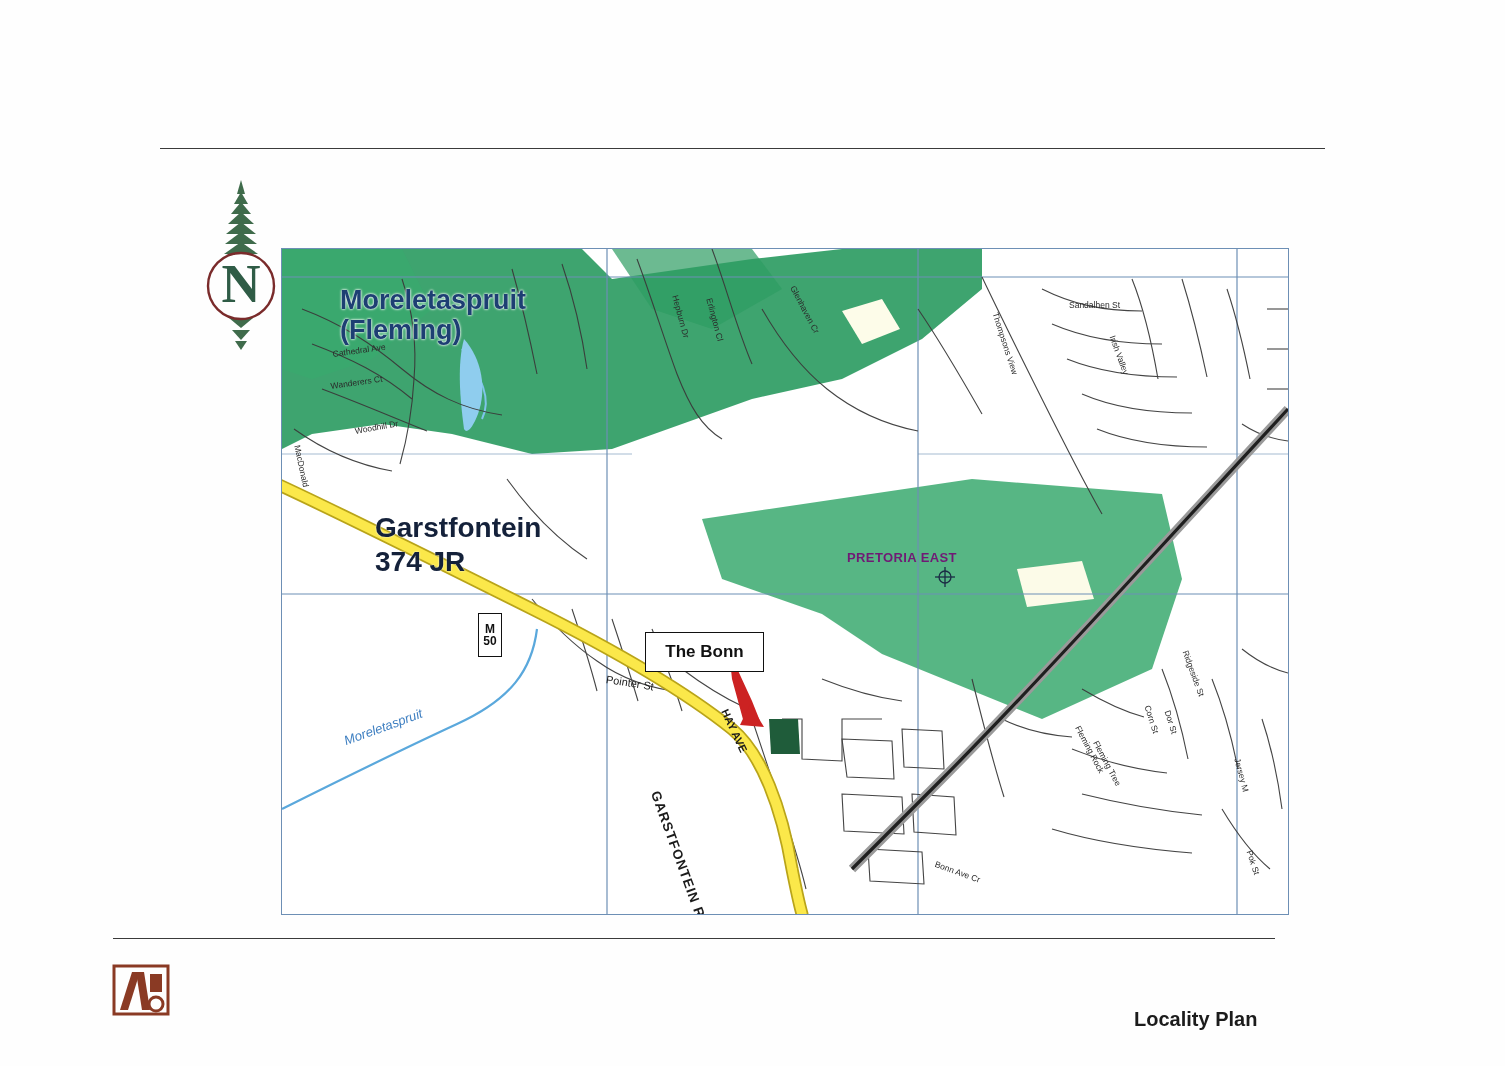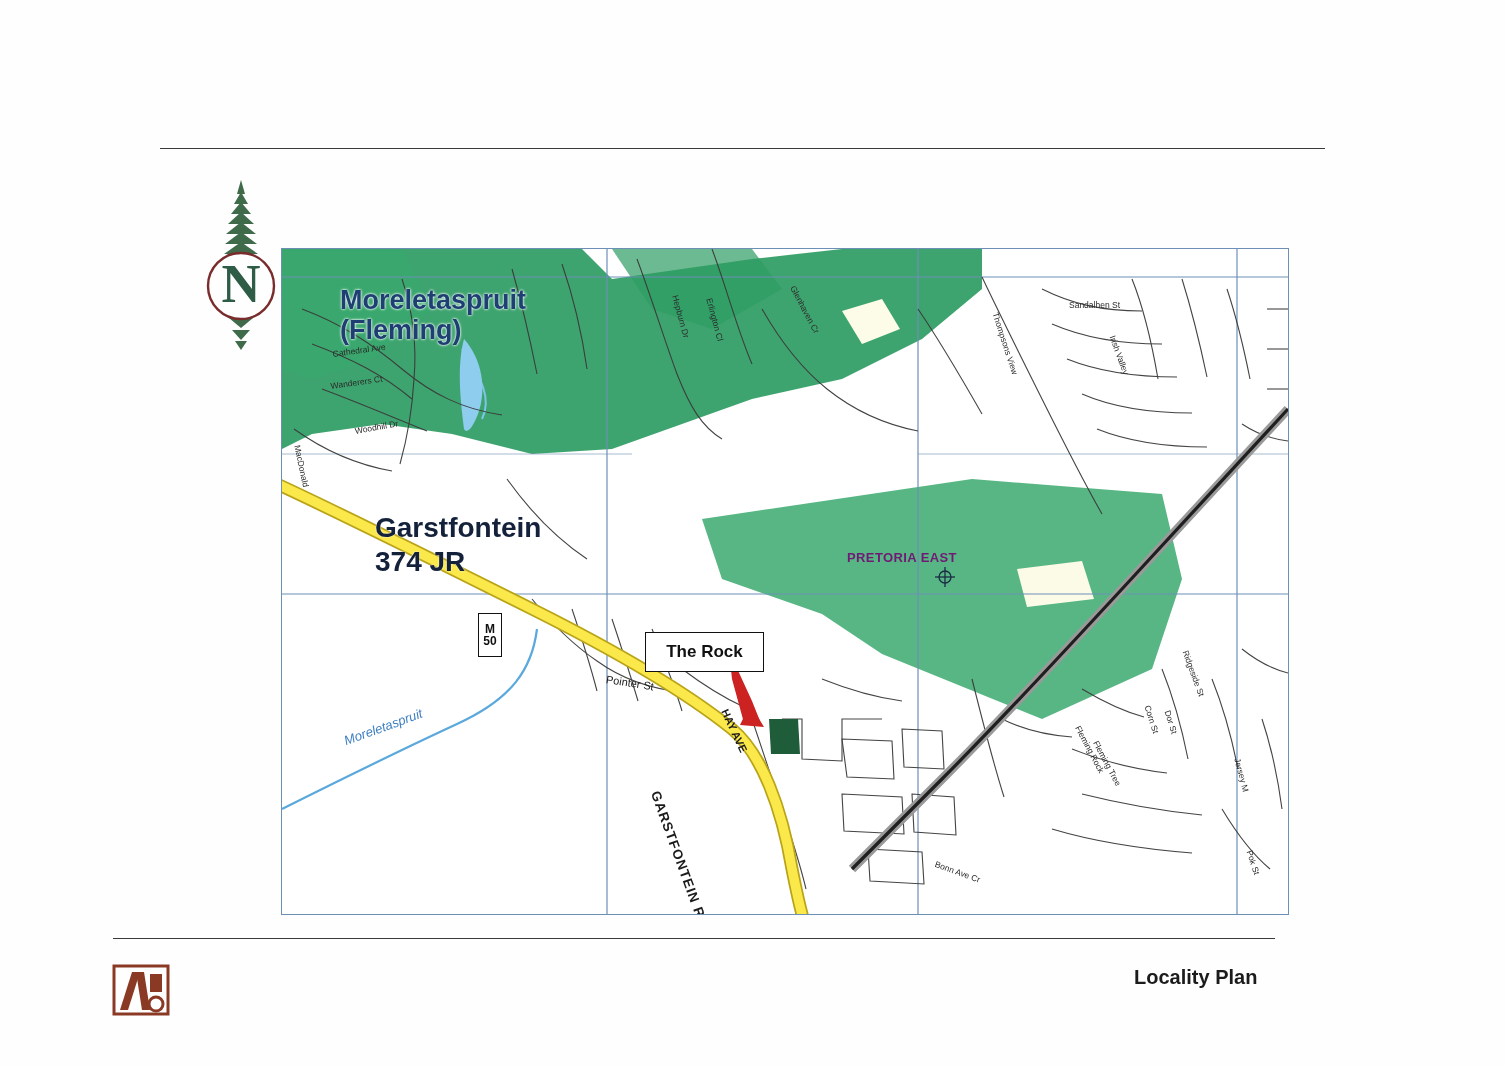--- a/index.html
+++ b/index.html
@@ -53,21 +53,21 @@
     position: absolute;
     top: 966px;
     left: 184px;
     font-size: 20px;
     font-weight: bold;
     color: #1b1b1b;
     letter-spacing: .2px;
   }
   .footer-right {
     position: absolute;
-    top: 966px;
+    top: 1008px;
     left: 1134px;
     font-size: 20px;
     font-weight: bold;
     color: #1b1b1b;
   }
   .pva-logo {
     position: absolute;
     top: 962px;
     left: 110px;
     width: 62px;
@@ -354,21 +354,21 @@
     <div class="label lbl-pretoria-east">PRETORIA EAST</div>
 
     <div class="label lbl-moreleta">Moreletaspruit</div>
 
     <div class="label lbl-garstroad">GARSTFONTEIN RD</div>
 
     <div class="label lbl-hay">HAY AVE</div>
 
     <div class="label lbl-pointer">Pointer St</div>
 
-    <div class="site-box">The Rock</div>
+    <div class="site-box">The Bonn</div>
 
     <div class="m30">
       <span>M</span>
       <span>50</span>
     </div>
 
     <div id="street-labels">
         <div class="street" style="left: 787px; top: 51px; transform: rotate(0deg); transform-origin: left top; text-align: right;">Sandalhen St</div>
         <div class="street" style="left: 718px; top: 62px; transform: rotate(72deg); transform-origin: left top;">Thompsons View</div>
         <div class="street" style="left: 835px; top: 85px; transform: rotate(70deg); transform-origin: left top;">Irish Valley</div>

